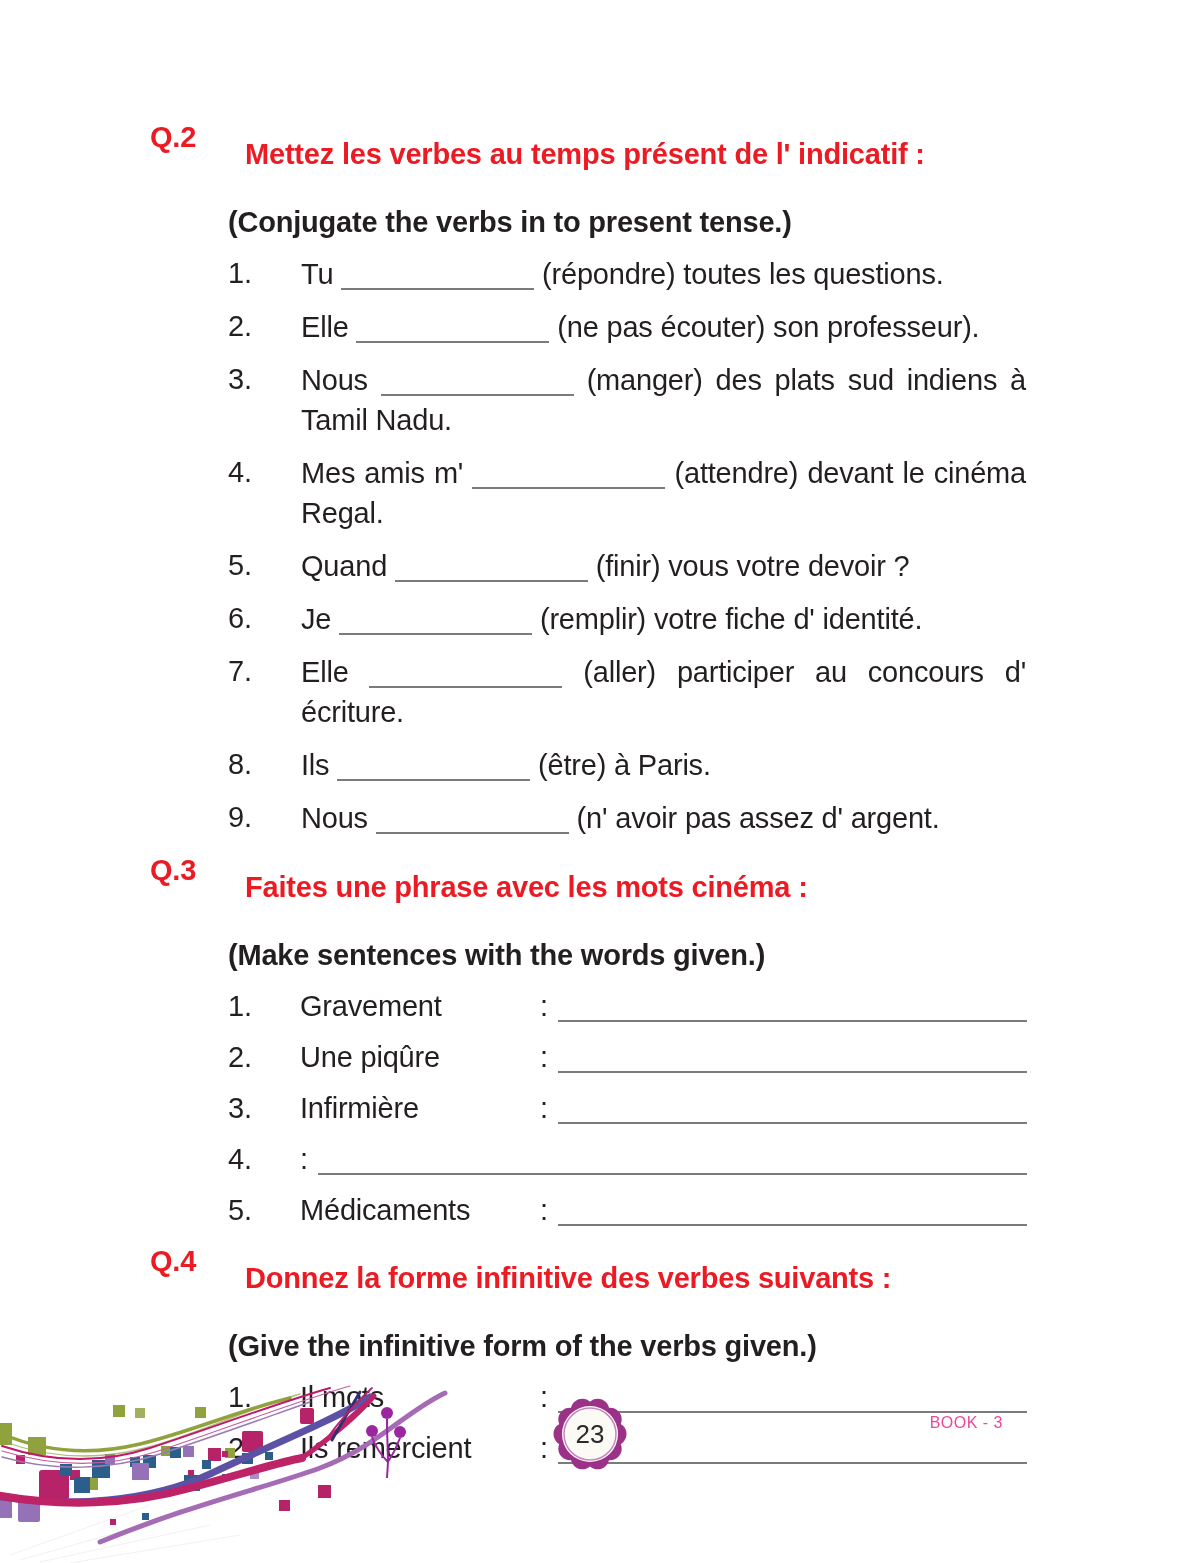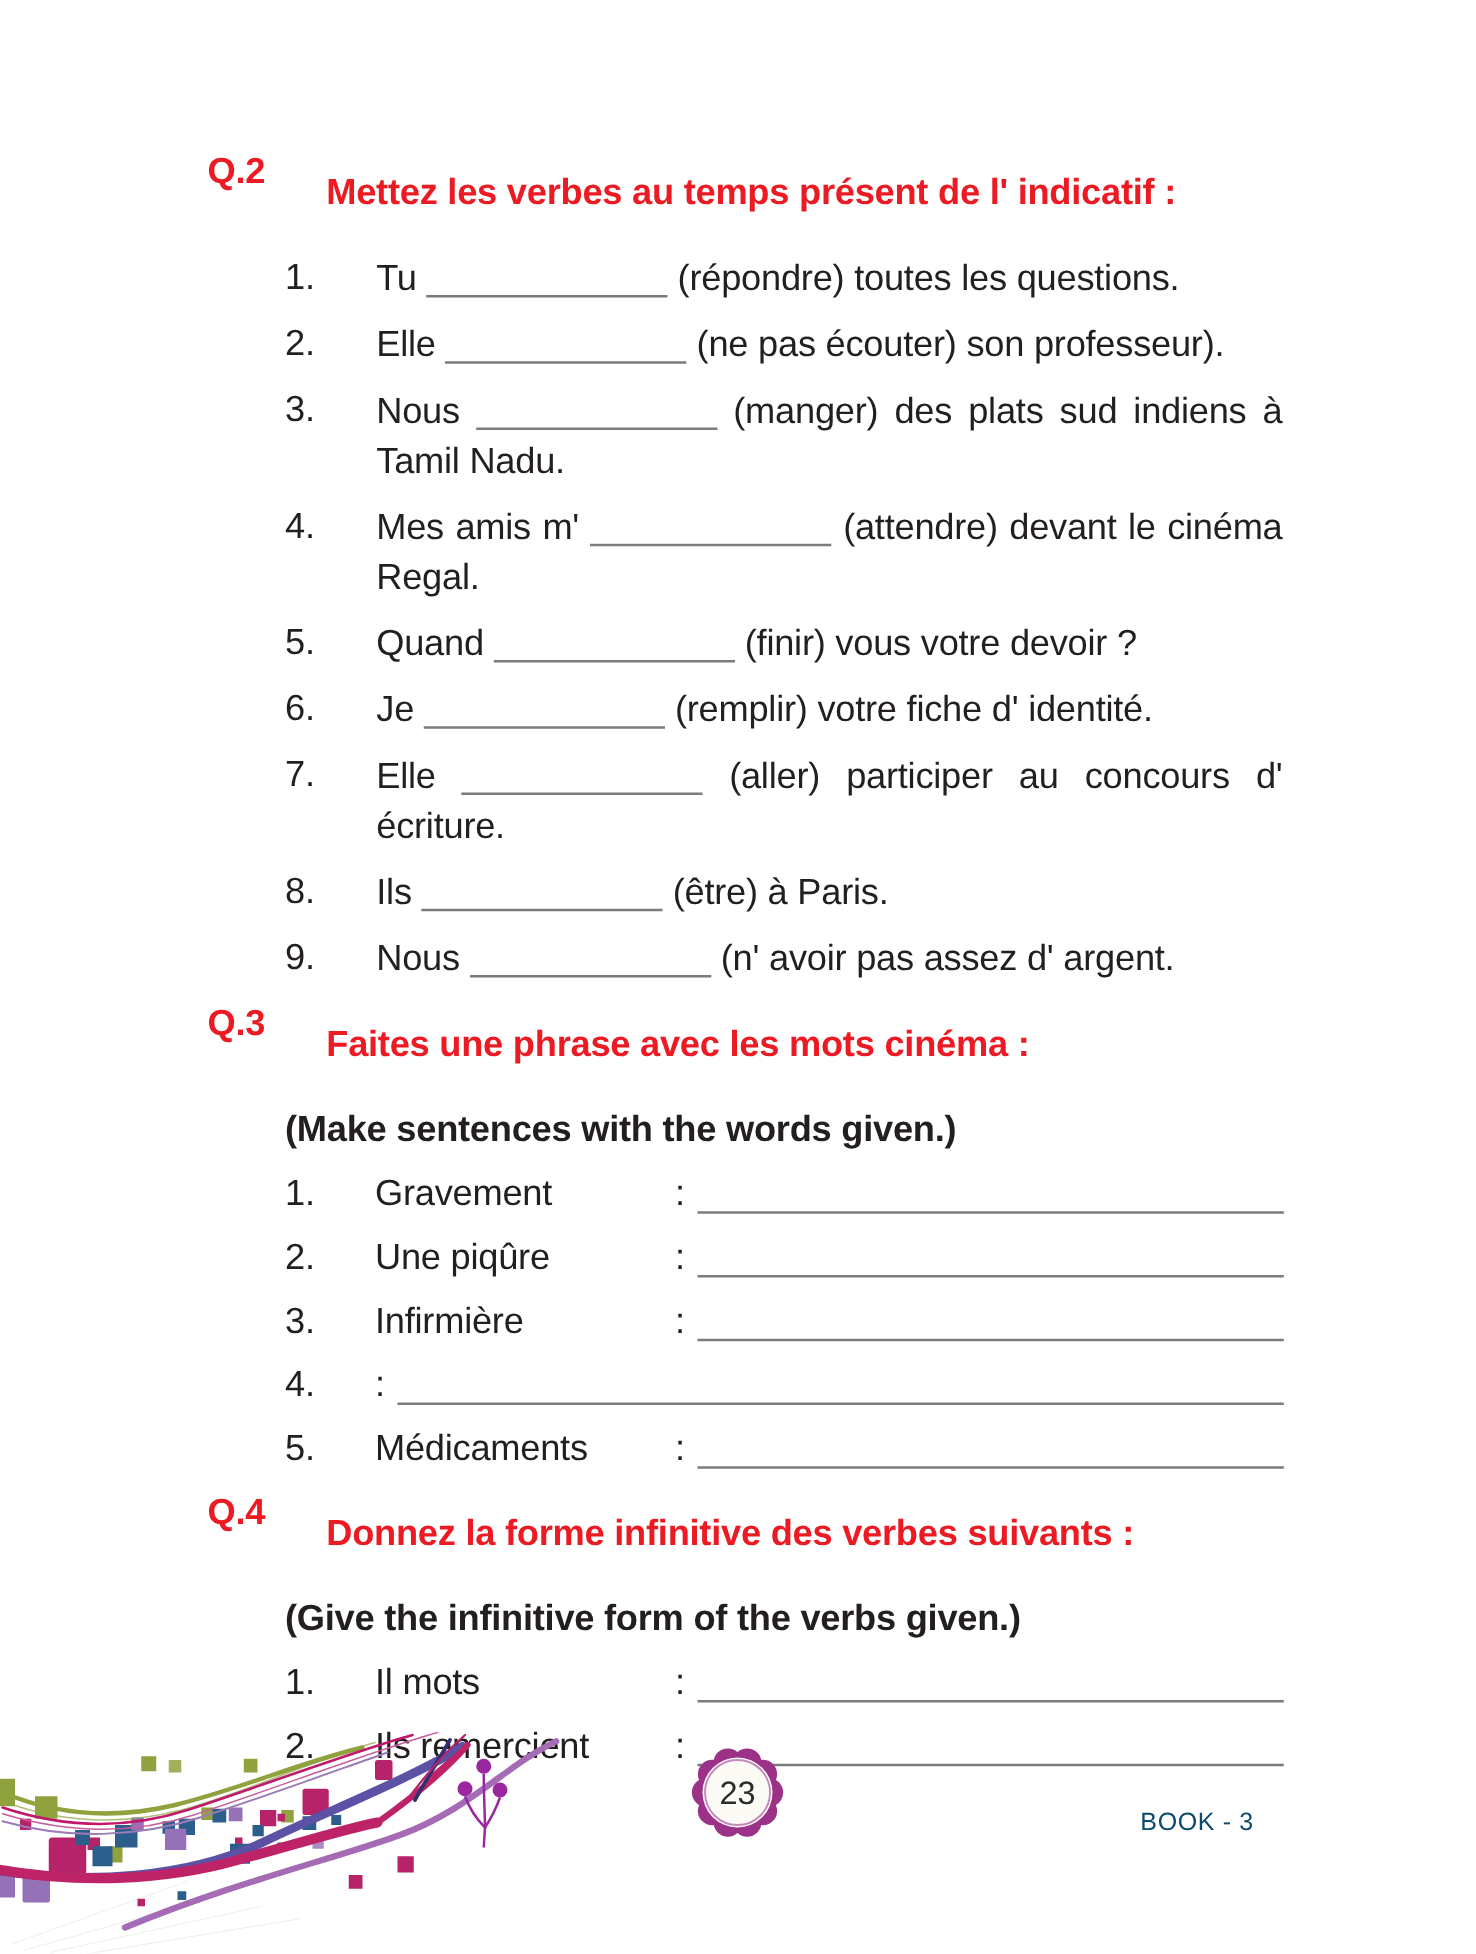--- a/index.html
+++ b/index.html
@@ -21,21 +21,21 @@
     font-size:29px;
     line-height:40px;
     margin-top:11px;
     letter-spacing:-0.2px;
   }
   .head-row{
     display:flex;
     color:#EC1B23;
     font-weight:bold;
   }
-  .qlabel{flex:0 0 78px;margin-left:16px;}
+  .qlabel{flex:0 0 78px;}
   .qtitle{font-size:29px;font-weight:bold;margin:17px;line-height:40px;}
   .sub-row{
     padding-left:78px;
     font-weight:bold;
   }
   .item-row{
     padding-left:78px;
     display:flex;
   }
   .num{flex:0 0 72px;}
@@ -58,36 +58,36 @@
     align-self:stretch;
     border-bottom:2.5px solid #7A7B7E;
     margin-bottom:4px;
   }
   .deco-svg{position:absolute;left:0;top:1380px;}
   .badge-svg{position:absolute;left:552px;top:1396px;}
   .book-label{
     position:absolute;
     top:1414px;
     right:178px;
-    font-size:20px;
-    color:#0c4a6e;
+    font-size:16px;
+    color:#ec4899;
     letter-spacing:0.5px;
-    margin-top:33px;
   }
 </style>
 </head>
 <body>
 
 <main class="content">
 
   <section>
     <div class="row head-row">
       <span class="qlabel">Q.2</span>
       <h2 class="qtitle">Mettez les verbes au temps présent de l' indicatif :</h2>
     </div>
+    <div class="row sub-row">(Conjugate the verbs in to present tense.)</div>
     <div>
         <div class="row item-row">
           <span class="num">1.</span>
           <p class="itext">Tu <span class="blank"></span> (répondre) toutes les questions.</p>
         </div>
         <div class="row item-row">
           <span class="num">2.</span>
           <p class="itext">Elle <span class="blank"></span> (ne pas écouter) son professeur).</p>
         </div>
         <div class="row item-row">

